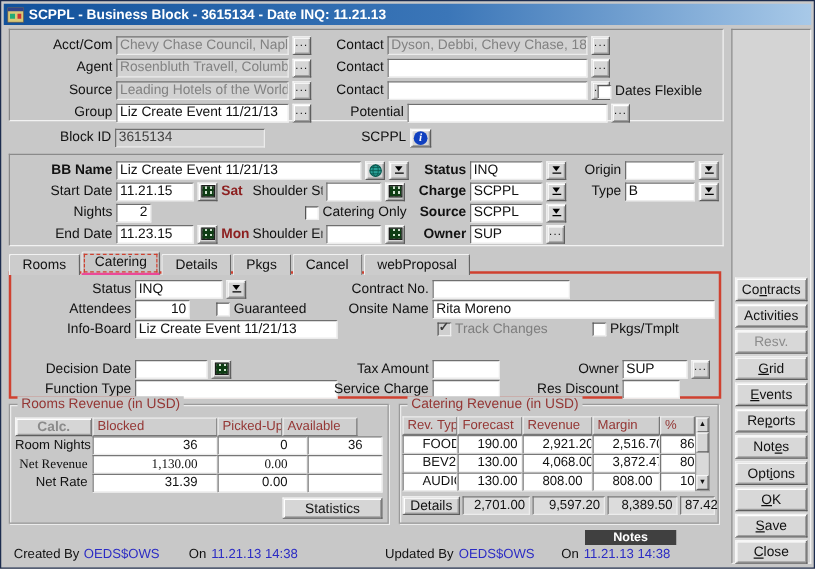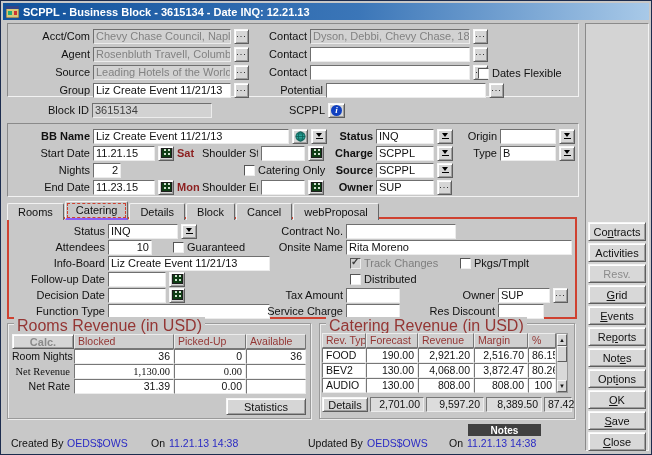--- a/index.html
+++ b/index.html
@@ -37,28 +37,28 @@
   .trow{position:absolute;left:4px;height:16px;display:flex;align-items:center;}
   .trow>*+*{margin-left:3px;}
   .f{position:absolute;top:0;height:16px;display:flex;align-items:center;}
   .f>*+*{margin-left:3px;}
   .bbrow,.cfrow{position:absolute;left:4px;right:4px;height:16px;}
   .dow{color:#8c1f1f;font-weight:bold;width:22px;flex:none;}
   .tabs{position:absolute;left:6px;top:200px;height:19px;display:flex;align-items:flex-end;z-index:4;}
   .tab{display:inline-flex;align-items:center;justify-content:center;height:17px;padding:0 10px;background:#cccccc;
        border:1px solid;border-color:#f2f2f2 #666 #666 #f2f2f2;border-bottom:none;border-radius:2px 2px 0 0;
        margin-right:1px;box-sizing:border-box;}
-  .tab.active{height:19px;background:#c8c8c8;outline:1px dashed #cf4130;outline-offset:-3px;border-bottom:2px solid #8b5cf6;z-index:5;}
+  .tab.active{height:19px;background:#c8c8c8;outline:1px dashed #cf4130;outline-offset:-3px;border-bottom:2px solid #ec4899;z-index:5;}
   .redframe{position:absolute;left:6px;top:216px;width:570px;height:102px;border:2px solid #cf4130;box-sizing:border-box;}
   .grp{position:absolute;box-sizing:border-box;border:1px solid #9a9a9a;box-shadow:inset 1px 1px 0 #ececec,1px 1px 0 #ececec;}
-  .grp-title{position:absolute;top:-7px;left:6px;background:#c8c8c8;padding:0 3px;color:#943634;font-size:16px;white-space:nowrap;}
+  .grp-title{position:absolute;top:-7px;left:6px;background:#c8c8c8;padding:0 3px;color:#943634;font-size:11px;white-space:nowrap;}
   .th{background:#cfcfcf;border:1px solid;border-color:#ececec #777 #777 #ececec;color:#943634;
       padding:0 3px;font-size:10.5px;box-sizing:border-box;height:15px;line-height:13px;display:inline-block;
       overflow:hidden;white-space:nowrap;flex:none;}
-  .td{background:#fff;border:1px solid;border-color:#777 #ececec #ececec #777;padding:0 3px;font-size:10.5px;
+  .td{background:#fff;border:1px solid;border-color:#777 #ececec #ececec #777;padding:0 15px;font-size:10.5px;
       box-sizing:border-box;height:15px;line-height:13px;display:inline-block;overflow:hidden;white-space:nowrap;flex:none;}
   .rlab{display:inline-block;text-align:right;padding-right:4px;box-sizing:border-box;font-size:10.5px;
       height:15px;line-height:15px;white-space:nowrap;flex:none;}
   .rrow{position:absolute;display:flex;}
   .tot{background:#dcdcdc;border:1px solid;border-color:#777 #ececec #ececec #777;padding:0 3px;font-size:10.5px;
       box-sizing:border-box;height:15px;line-height:13px;text-align:right;position:absolute;}
   .sidepanel{position:absolute;left:584px;top:22px;width:64px;height:428px;box-sizing:border-box;background:#d4d4d4;
       border:1px solid;border-color:#8a8a8a #f2f2f2 #f2f2f2 #8a8a8a;}
   .sbtn{width:58px;height:19px;margin:0 auto 2px auto;display:flex;align-items:center;justify-content:center;
       background:#d8d8d8;border:1px solid;border-color:#f6f6f6 #5e5e5e #5e5e5e #f6f6f6;
@@ -84,21 +84,21 @@
 
 <div class="win">
 
   <div class="titlebar">
     <svg width="13" height="12">
       <rect x="0" y="0" width="13" height="12" fill="#d8c878" stroke="#665544"></rect>
       <rect x="0" y="0" width="13" height="3" fill="#334488"></rect>
       <rect x="2" y="5" width="4" height="4" fill="#22aa77"></rect>
       <rect x="8" y="5" width="3" height="4" fill="#cc3333"></rect>
     </svg>
-    <span class="titletext">SCPPL - Business Block - 3615134 - Date INQ: 12.21.13</span>
+    <span class="titletext">SCPPL - Business Block - 3615134 - Date INQ: 11.21.13</span>
   </div>
 
   <div class="sunkbox" style="left:6px;top:22px;width:572px;height:74px;">
     <div class="trow" style="top:4px;">
       <span class="lbl" style="width:78px">Acct/Com</span>
       <span class="fld dis" style="width:138px">Chevy Chase Council, Naples,</span>
       <span class="bt lov">...</span>
       <span class="lbl" style="width:50px;margin-left:8px">Contact</span>
       <span class="fld dis" style="width:160px">Dyson, Debbi, Chevy Chase, 1800-123-</span>
       <span class="bt lov">...</span>
@@ -244,21 +244,21 @@
         <span class="fld" style="width:58px">SUP</span>
         <span class="bt lov">...</span>
       </div>
     </div>
   </div>
 
   <div class="tabs">
     <span class="tab">Rooms</span>
     <span class="tab active">Catering</span>
     <span class="tab">Details</span>
-    <span class="tab">Block</span>
+    <span class="tab">Pkgs</span>
     <span class="tab">Cancel</span>
     <span class="tab">webProposal</span>
   </div>
 
   <div class="redframe">
     <div class="cfrow" style="top:4px;">
       <div class="f" style="left:0;">
         <span class="lbl" style="width:92px">Status</span>
         <span class="fld" style="width:70px">INQ</span>
         <span class="bt arr">
@@ -287,36 +287,23 @@
     </div>
     <div class="cfrow" style="top:36px;">
       <div class="f" style="left:0;">
         <span class="lbl" style="width:92px">Info-Board</span>
         <span class="fld" style="width:162px">Liz Create Event 11/21/13</span>
       </div>
       <div class="f" style="left:337px;">
         <span class="cb ck cdis"></span>
         <span class="graylbl">Track Changes</span>
       </div>
-      <div class="f" style="left:447px;">
+      <div class="f" style="left:461px;">
         <span class="cb"></span>
         <span>Pkgs/Tmplt</span>
-      </div>
-    </div>
-    <div class="cfrow" style="top:52px;">
-      <div class="f" style="left:0;">
-        <span class="lbl" style="width:92px">Follow-up Date</span>
-        <span class="fld" style="width:58px"></span>
-        <span class="bt cal">
-            <span class="calgrid"></span>
-          </span>
-      </div>
-      <div class="f" style="left:337px;">
-        <span class="cb"></span>
-        <span>Distributed</span>
       </div>
     </div>
     <div class="cfrow" style="top:68px;">
       <div class="f" style="left:0;">
         <span class="lbl" style="width:92px">Decision Date</span>
         <span class="fld" style="width:58px"></span>
         <span class="bt cal">
             <span class="calgrid"></span>
           </span>
       </div>
@@ -344,21 +331,21 @@
         <span class="fld" style="width:46px"></span>
       </div>
     </div>
   </div>
 
   <div class="grp" style="left:6px;top:322px;width:304px;height:96px;">
     <span class="grp-title">Rooms Revenue (in USD)</span>
     <div class="rrow" style="left:4px;top:10px;">
       <span class="bt disb" style="width:62px">Calc.</span>
       <span class="th" style="width:100px">Blocked</span>
-      <span class="th" style="width:72px">Picked-Up</span>
+      <span class="th" style="width:52px">Picked-Up</span>
       <span class="th" style="width:60px">Available</span>
     </div>
     <div class="rrow" style="left:4px;top:25px;">
       <span class="rlab" style="width:62px">Room Nights</span>
       <span class="td num" style="width:100px">36</span>
       <span class="td num" style="width:72px">0</span>
       <span class="td num" style="width:60px">36</span>
     </div>
     <div class="rrow" style="left:4px;top:40px;font-family:Liberation Serif, serif;">
       <span class="rlab" style="width:62px">Net Revenue</span>

